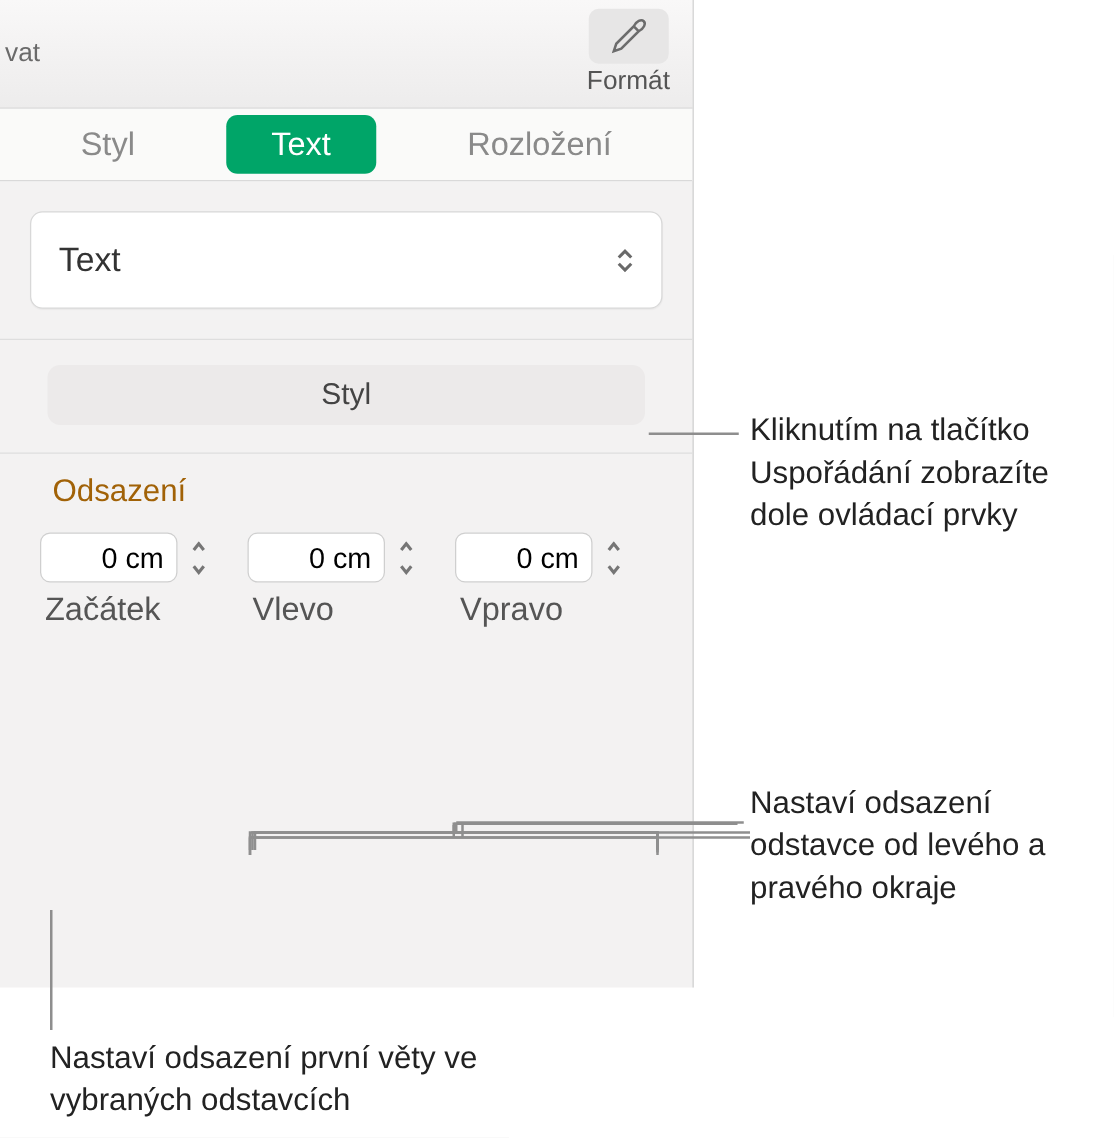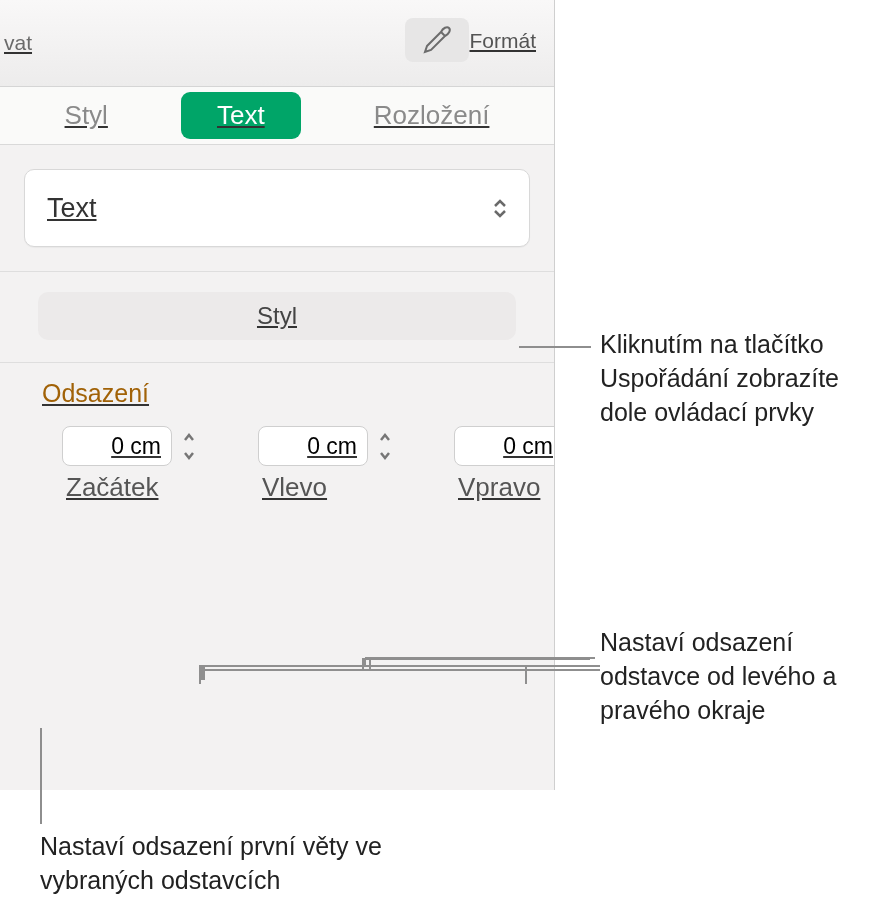--- a/index.html
+++ b/index.html
@@ -17,39 +17,38 @@
     }
     .panel {
       position: absolute;
       left: 0;
       top: 0;
       width: 555px;
       height: 790px;
       background: #f3f2f2;
       border-right: 1px solid #cfcfcf;
       overflow: hidden;
-      text-decoration: underline;
     }
     .toolbar {
       display: flex;
       align-items: center;
       height: 87px;
       border-bottom: 1px solid #d5d5d5;
       padding-left: 4px;
       background: linear-gradient(#f9f8f8,#edecec);
     }
     .toolbar-left-text {
       font-size: 21px;
       color: #6a6a6a;
       margin-right: auto;
       padding-left: 0;
     }
     .toolbar-btn {
       display: flex;
-      flex-direction: row;
+      flex-direction: column;
       align-items: center;
       justify-content: flex-end;
       height: 80px;
       padding: 0 18px 6px 18px;
       cursor: pointer;
     }
     .toolbar-btn .icon-wrap {
       display: flex;
       align-items: center;
       justify-content: center;
@@ -227,21 +226,20 @@
     }
     .indent-fields {
       display: flex;
       gap: 28px;
       align-items: flex-start;
     }
     .indent-field {
       display: flex;
       flex-direction: column;
       align-items: flex-start;
-      margin-left: 30px;
     }
     .indent-field .stepper input {
       width: 110px;
     }
     .indent-field .sublabel {
       font-size: 26px;
       color: #555;
       margin-top: 6px;
       margin-left: 4px;
     }

